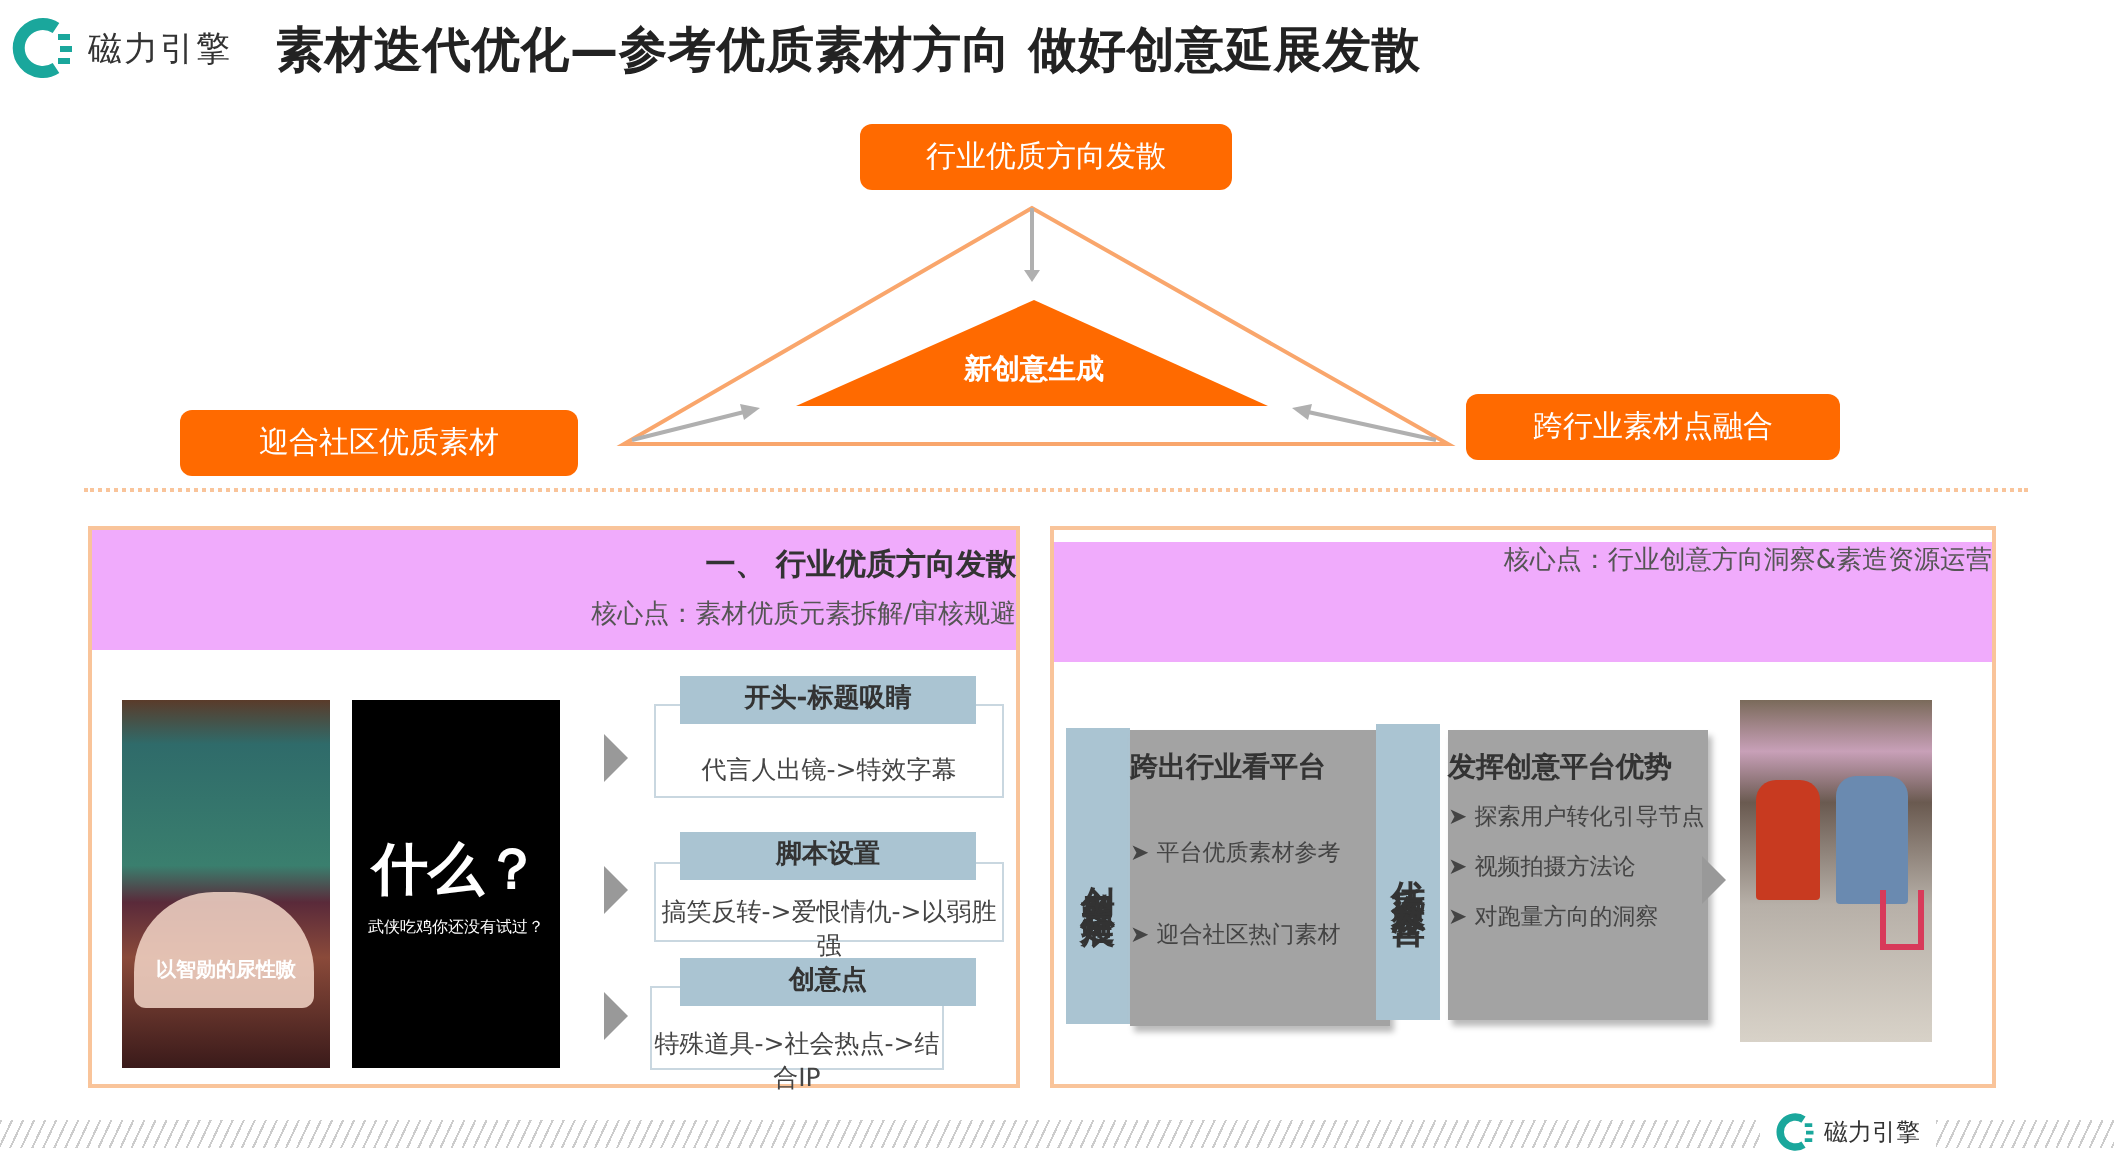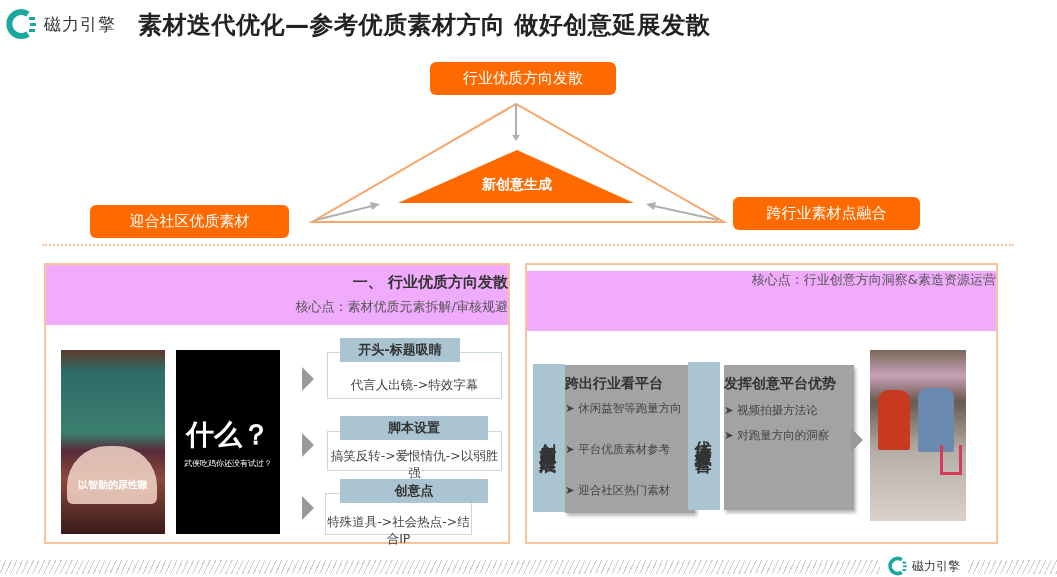--- a/index.html
+++ b/index.html
@@ -69,42 +69,42 @@
 <div class="abs" style="left:176px;top:350px;width:104px;height:184px;background:#000;color:#fff;text-align:center;">
   <div style="margin-top:66px;font-size:28px;font-weight:bold;">什么？</div>
   <div style="margin-top:4px;font-size:8px;">武侠吃鸡你还没有试过？</div>
 </div>
 
 <div class="abs play" style="left:302px;top:367px;"></div>
 <div class="abs play" style="left:302px;top:433px;"></div>
 <div class="abs play" style="left:302px;top:496px;"></div>
 
 <div class="abs box" style="left:327px;top:352px;width:175px;height:47px;padding-top:24px;">代言人出镜-&gt;特效字幕</div>
-<div class="abs tag" style="left:340px;top:338px;width:120px;">开头-标题吸睛</div>
+<div class="abs tag" style="left:340px;top:338px;width:148px;">开头-标题吸睛</div>
 <div class="abs box" style="left:327px;top:431px;width:175px;height:40px;padding-top:16px;">搞笑反转-&gt;爱恨情仇-&gt;以弱胜强</div>
 <div class="abs tag" style="left:340px;top:416px;width:148px;">脚本设置</div>
 <div class="abs box" style="left:325px;top:493px;width:147px;height:42px;padding-top:20px;">特殊道具-&gt;社会热点-&gt;结合IP</div>
 <div class="abs tag" style="left:340px;top:479px;width:148px;">创意点</div>
 
 <div class="abs panel" style="left:525px;top:263px;width:473px;height:281px;">
   <div class="panel-head">
     <div class="h2">核心点：行业创意方向洞察&amp;素造资源运营</div>
   </div>
 </div>
 
 <div class="abs vbar" style="left:533px;top:364px;width:32px;height:148px;">创意思路延展</div>
 <div class="abs card" style="left:565px;top:365px;width:130px;height:148px;">
   <div class="ct">跨出行业看平台</div>
-  <div class="li" style="margin-top:6px;">➤ <span>休闲益智等跑量方向</span></div>
   <div class="li" style="margin-top:26px;">➤ <span>平台优质素材参考</span></div>
   <div class="li" style="margin-top:26px;">➤ <span>迎合社区热门素材</span></div>
 </div>
 <div class="abs vbar" style="left:688px;top:362px;width:32px;height:148px;">优质资源整合</div>
 <div class="abs card" style="left:724px;top:365px;width:130px;height:145px;">
   <div class="ct">发挥创意平台优势</div>
+  <div class="li" style="margin-top:4px;">➤ <span>探索用户转化引导节点</span></div>
   <div class="li" style="margin-top:10px;">➤ <span>视频拍摄方法论</span></div>
   <div class="li" style="margin-top:10px;">➤ <span>对跑量方向的洞察</span></div>
 </div>
 <div class="abs play" style="left:851px;top:428px;"></div>
 <div class="abs" style="left:870px;top:350px;width:96px;height:171px;background:linear-gradient(#7a6a5a 0%,#c8a0b8 15%,#6a5a50 30%,#b7b0a8 60%,#d8d2c8 100%);overflow:hidden;">
   <div style="position:absolute;left:8px;top:40px;width:32px;height:60px;background:#c83a20;border-radius:10px 10px 2px 2px;"></div>
   <div style="position:absolute;left:48px;top:38px;width:36px;height:64px;background:#6a8ab0;border-radius:10px 10px 2px 2px;"></div>
   <div style="position:absolute;left:70px;top:95px;width:22px;height:30px;border:3px solid #d83a5a;border-top:none;"></div>
 </div>
 

